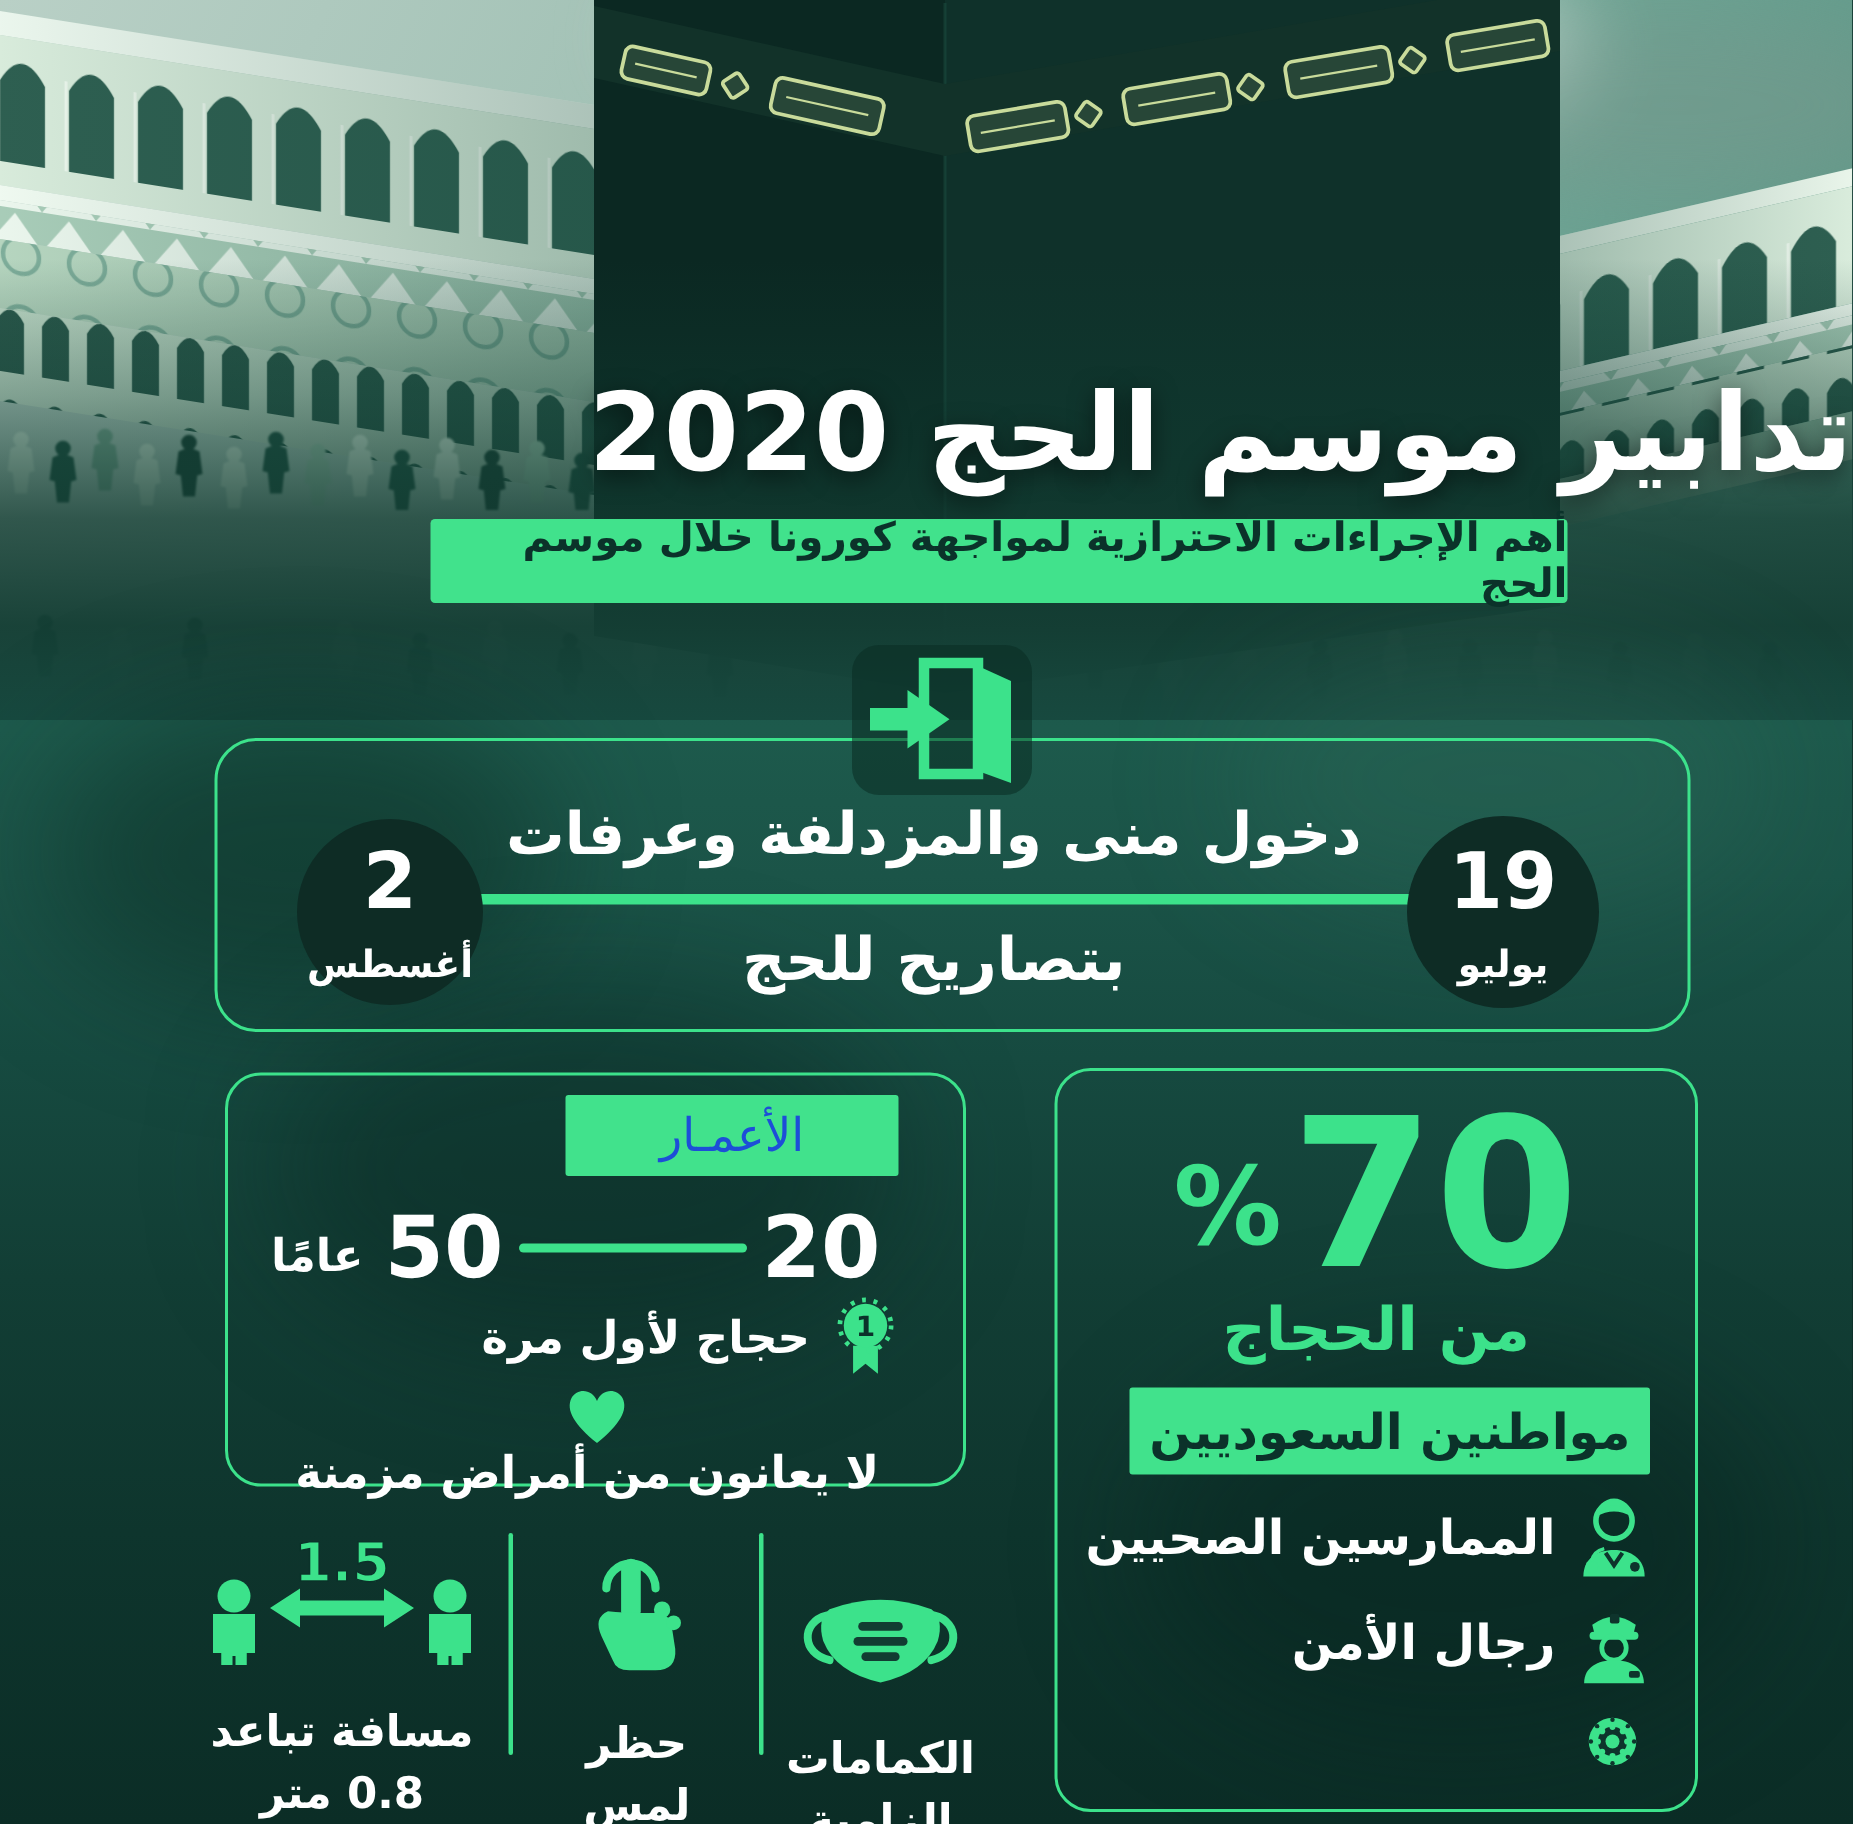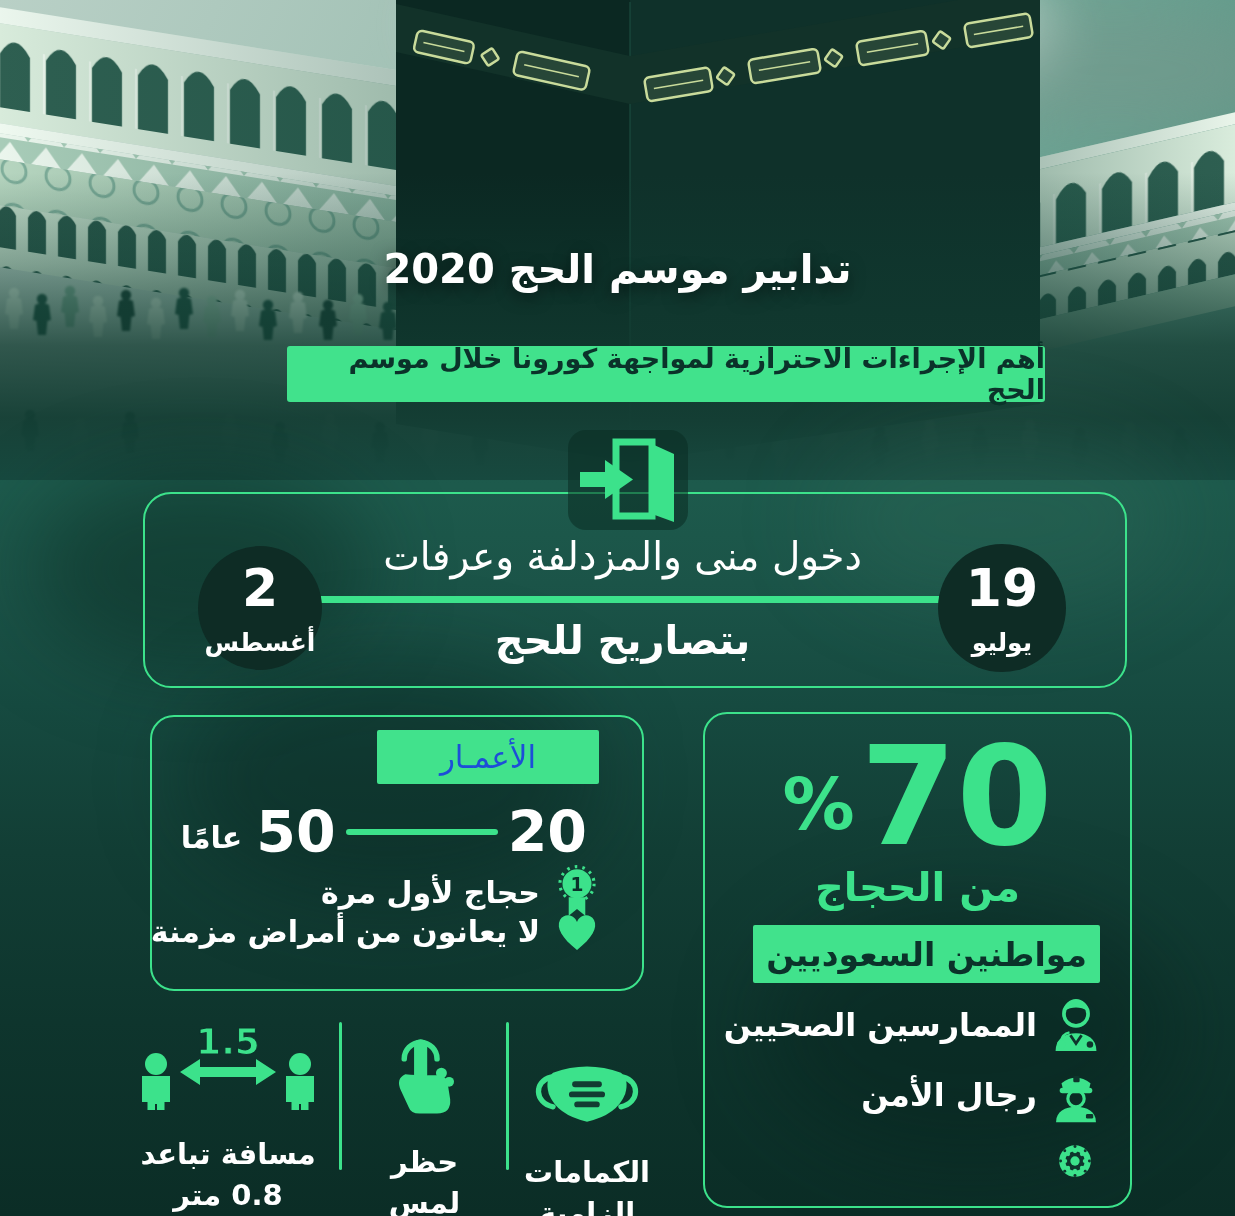--- a/index.html
+++ b/index.html
@@ -28,51 +28,51 @@
   .crowd{position:absolute;filter:blur(.8px);}
   .crowd-a{left:0;top:248px;}
   .crowd-b{left:0;top:352px;}
   .photo-fade{position:absolute;inset:0;background:linear-gradient(180deg,rgba(13,56,46,0) 36%,rgba(16,60,50,.38) 55%,rgba(17,58,48,.8) 72%,rgba(20,62,52,.97) 87%,#17493f 100%);}
   .smoke{position:absolute;border-radius:50%;filter:blur(42px);pointer-events:none;}
   .s1{left:30px;top:470px;width:340px;height:200px;background:rgba(8,40,32,.45);}
   .s2{left:820px;top:430px;width:360px;height:180px;background:rgba(60,120,102,.20);}
   .s3{left:180px;top:660px;width:420px;height:240px;background:rgba(7,36,29,.4);}
   .s4{left:760px;top:900px;width:420px;height:260px;background:rgba(6,32,26,.38);}
   
-  .title{position:absolute;top:246px;left:0;right:0;text-align:center;color:var(--white);
-    font-size:40px;font-weight:bold;letter-spacing:-1px;text-shadow:0 4px 16px rgba(0,0,0,.5);}
+  .title{position:absolute;top:246px;left:0;right:0;text-align:right;color:var(--white);
+    font-size:72px;font-weight:bold;letter-spacing:-1px;text-shadow:0 4px 16px rgba(0,0,0,.5);}
   .banner-sub{position:absolute;left:287px;top:346px;width:758px;height:56px;background:var(--banner-green);
     color:var(--dark-text);font-weight:bold;font-size:27px;display:flex;align-items:center;justify-content:center;border-radius:3px;}
   
   .gbox{position:absolute;border:2.5px solid var(--accent-green);border-radius:28px;}
   .entry-box{left:143px;top:492px;width:980px;height:192px;}
   .ages-box{left:150px;top:715px;width:490px;height:272px;border-radius:24px;}
   .pct-box{left:703px;top:712px;width:425px;height:492px;border-radius:24px;}
   
   .door-wrap{position:absolute;left:568px;top:430px;width:120px;height:100px;display:flex;align-items:center;justify-content:center;
     background:rgba(10,43,35,.55);border-radius:18px;}
-  .entry-heading{position:absolute;left:300px;top:534px;width:645px;text-align:center;color:var(--white);font-size:39px;font-weight:normal;}
+  .entry-heading{position:absolute;left:300px;top:534px;width:645px;text-align:center;color:var(--white);font-size:39px;font-weight:bold;}
   .entry-line{position:absolute;left:300px;top:596px;width:650px;height:7px;background:var(--accent-green);border-radius:4px;}
   .entry-sub{position:absolute;left:300px;top:617px;width:645px;text-align:center;color:var(--white);font-size:40px;font-weight:bold;}
   .date-circle{position:absolute;width:128px;height:128px;border-radius:50%;background:var(--circle-bg);
     display:flex;flex-direction:column;align-items:center;justify-content:center;color:var(--white);line-height:1;}
   .dc-start{left:938px;top:544px;}
   .dc-end{left:198px;top:546px;width:124px;height:124px;}
   .date-day{font-size:52px;font-weight:bold;}
   .date-month{font-size:25px;font-weight:bold;margin-top:16px;}
   
   .ages-banner{position:absolute;left:225px;top:13px;width:222px;height:54px;background:var(--banner-green);
     color:#1d4ed8;font-size:31px;font-weight:normal;display:flex;align-items:center;justify-content:center;border-radius:2px;}
   .age-row{position:absolute;top:82px;right:55px;display:flex;align-items:center;direction:rtl;color:var(--white);font-weight:bold;}
   .age-num{font-size:57px;}
   .age-dash{width:152px;height:6px;background:var(--accent-green);border-radius:3px;margin:0 10px;}
   .age-unit{font-size:30px;margin-right:14px;margin-top:10px;}
   .ages-item{position:absolute;right:42px;display:flex;align-items:center;direction:rtl;color:var(--white);font-size:30px;font-weight:bold;}
   .ai1{top:146px;}
-  .ai2{top:192px;}
+  .ai2{top:204px;flex-direction:column;}
   .ages-item .txt{margin-right:14px;white-space:nowrap;}
   
   .pct-row{position:absolute;top:14px;left:0;right:0;display:flex;direction:ltr;justify-content:center;align-items:flex-start;color:var(--accent-green);}
   .pct-sign{font-size:72px;font-weight:bold;margin-top:34px;margin-right:6px;}
   .pct-num{font-size:138px;font-weight:bold;line-height:1;}
   .pct-caption{position:absolute;top:150px;left:0;right:0;text-align:center;color:var(--accent-green);font-size:40px;font-weight:bold;}
   .pct-banner{position:absolute;left:48px;top:211px;width:347px;height:58px;background:var(--banner-green);
     color:var(--dark-text);font-size:33px;font-weight:bold;display:flex;align-items:center;justify-content:center;border-radius:2px;}
   .pct-item{position:absolute;right:28px;display:flex;align-items:center;direction:rtl;color:var(--white);font-size:32px;font-weight:bold;}
   .pi1{top:283px;}

